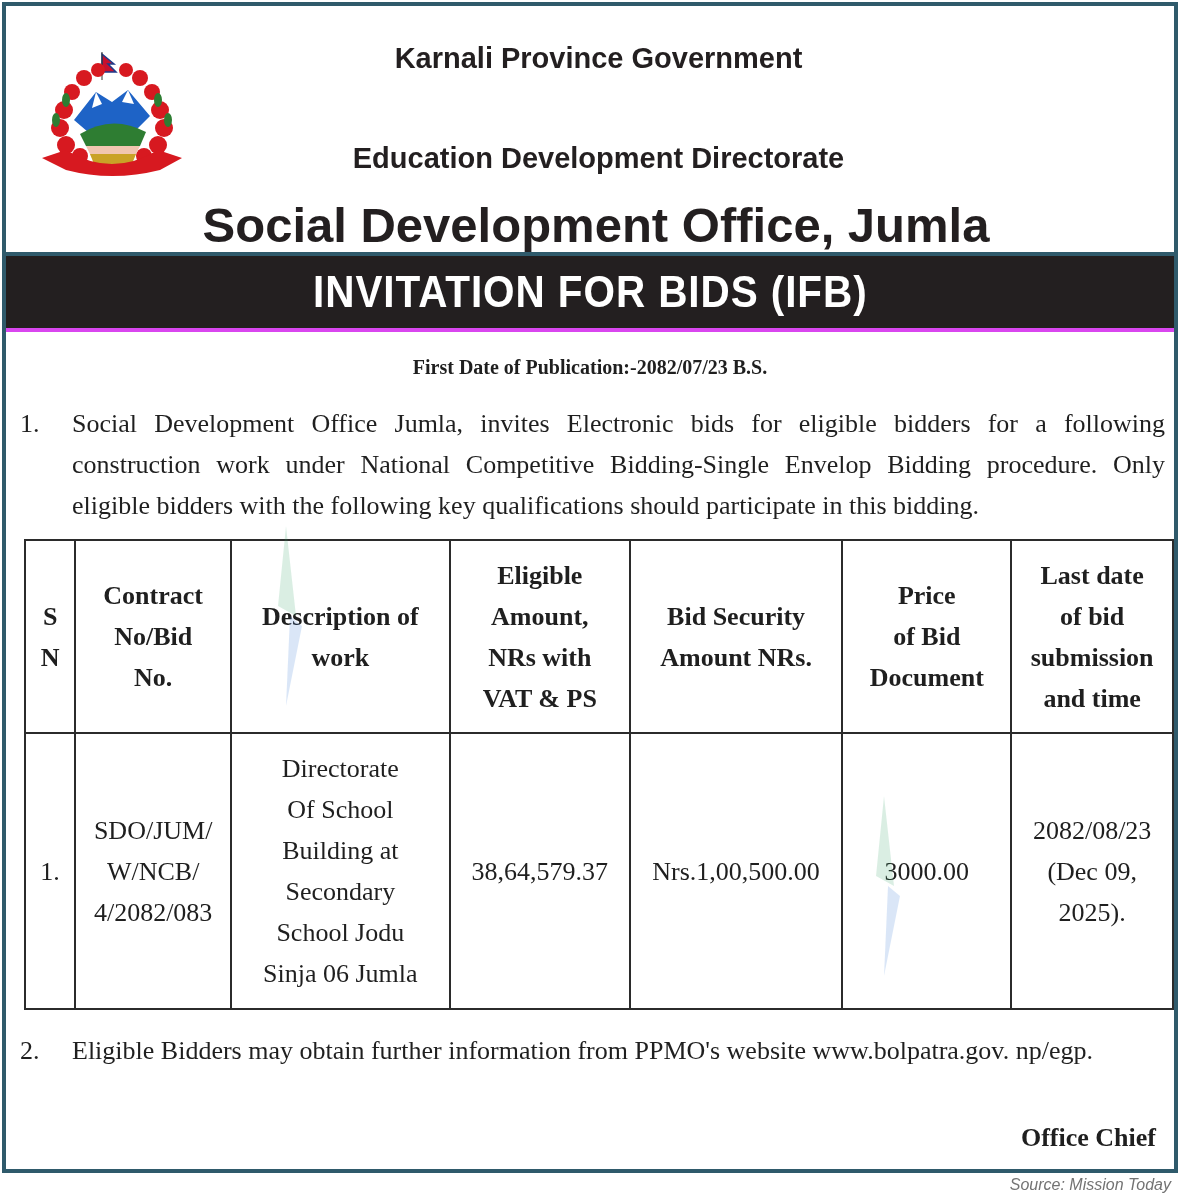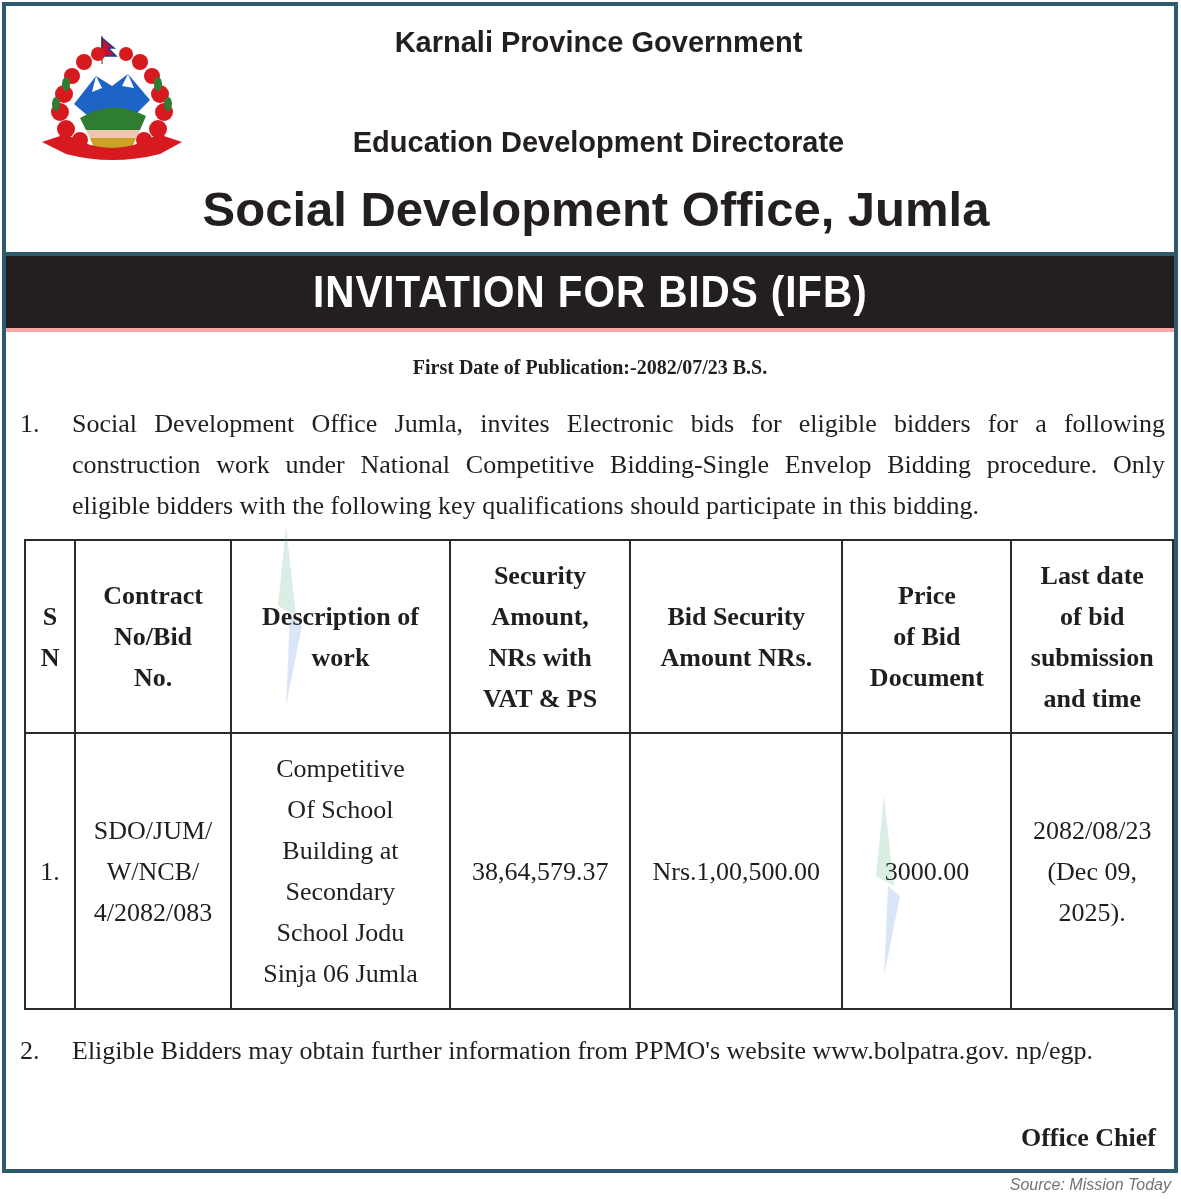--- a/index.html
+++ b/index.html
@@ -5,34 +5,34 @@
     * { box-sizing: border-box; margin: 0; padding: 0; }
     html, body { width: 1181px; height: 1199px; background: #ffffff; overflow: hidden; }
     body { position: relative; font-family: "Liberation Serif", serif; color: #1f1f1f; }
 
     .frame {
       position: absolute; left: 2px; top: 2px; width: 1176px; height: 1171px;
       border: 4px solid #2f5a6b; background: #ffffff;
     }
 
     
-    .header { position: absolute; left: 0; top: 0; width: 100%; height: 216px; padding-left: 12px; }
+    .header { position: absolute; left: 0; top: 16px; width: 100%; height: 216px; padding-left: 12px; }
     .emblem { position: absolute; left: 30px; top: 28px; width: 152px; height: 130px; }
     .hdr-line { position: absolute; left: 0; width: 100%; text-align: center;
       font-family: "Liberation Sans", sans-serif; font-weight: bold; color: #231f20; }
     .hdr-1 { top: 20px; font-size: 29px; padding-left: 0; }
     .hdr-1 { left: 280px; width: 625px; }
     .hdr-2 { top: 68px; font-size: 33px; left: 280px; width: 625px; }
     .hdr-3 { top: 120px; font-size: 29px; left: 260px; width: 665px; }
     .hdr-4 { top: 175px; font-size: 49px; left: 160px; width: 860px; }
 
     
     .banner {
       position: absolute; left: 0; top: 246px; width: 100%; height: 80px;
-      background: #231f20; border-top: 4px solid #2f5a6b; border-bottom: 4px solid #fca5a5;
+      background: #231f20; border-top: 4px solid #2f5a6b; border-bottom: 4px solid #d946ef;
       display: flex; align-items: center; justify-content: center;
     }
     .banner-title { color: #ffffff; font-family: "Liberation Sans", sans-serif; font-weight: bold;
       font-size: 44px; letter-spacing: 1px; transform: scaleX(0.92); }
 
     .pub-date { position: absolute; top: 350px; left: 0; width: 100%; text-align: center;
       font-weight: bold; font-size: 20px; }
 
     .para { position: absolute; left: 14px; width: 1145px; font-size: 26px; line-height: 41px; }
     .para .num { position: absolute; left: 0; top: 0; width: 50px; }
@@ -136,21 +136,21 @@
         <th class="col-contract">
           <span>Contract</span><br>
           <span>No/Bid</span><br>
           <span>No.</span>
         </th>
         <th class="col-desc">
           <span>Description of</span><br>
           <span>work</span>
         </th>
         <th class="col-est">
-          <span>Security</span><br>
+          <span>Eligible</span><br>
           <span>Amount,</span><br>
           <span>NRs with</span><br>
           <span>VAT &amp; PS</span>
         </th>
         <th class="col-sec">
           <span>Bid Security</span><br>
           <span>Amount NRs.</span>
         </th>
         <th class="col-price">
           <span>Price</span><br>
@@ -167,21 +167,21 @@
     </thead>
     <tbody>
       <tr>
         <td>1.</td>
         <td>
           <span>SDO/JUM/</span><br>
           <span>W/NCB/</span><br>
           <span>4/2082/083</span>
         </td>
         <td class="desc">
-          <span>Competitive</span><br>
+          <span>Directorate</span><br>
           <span>Of School</span><br>
           <span>Building at</span><br>
           <span>Secondary</span><br>
           <span>School Jodu</span><br>
           <span>Sinja 06 Jumla</span>
         </td>
         <td>38,64,579.37</td>
         <td>Nrs.1,00,500.00</td>
         <td>3000.00</td>
         <td>

